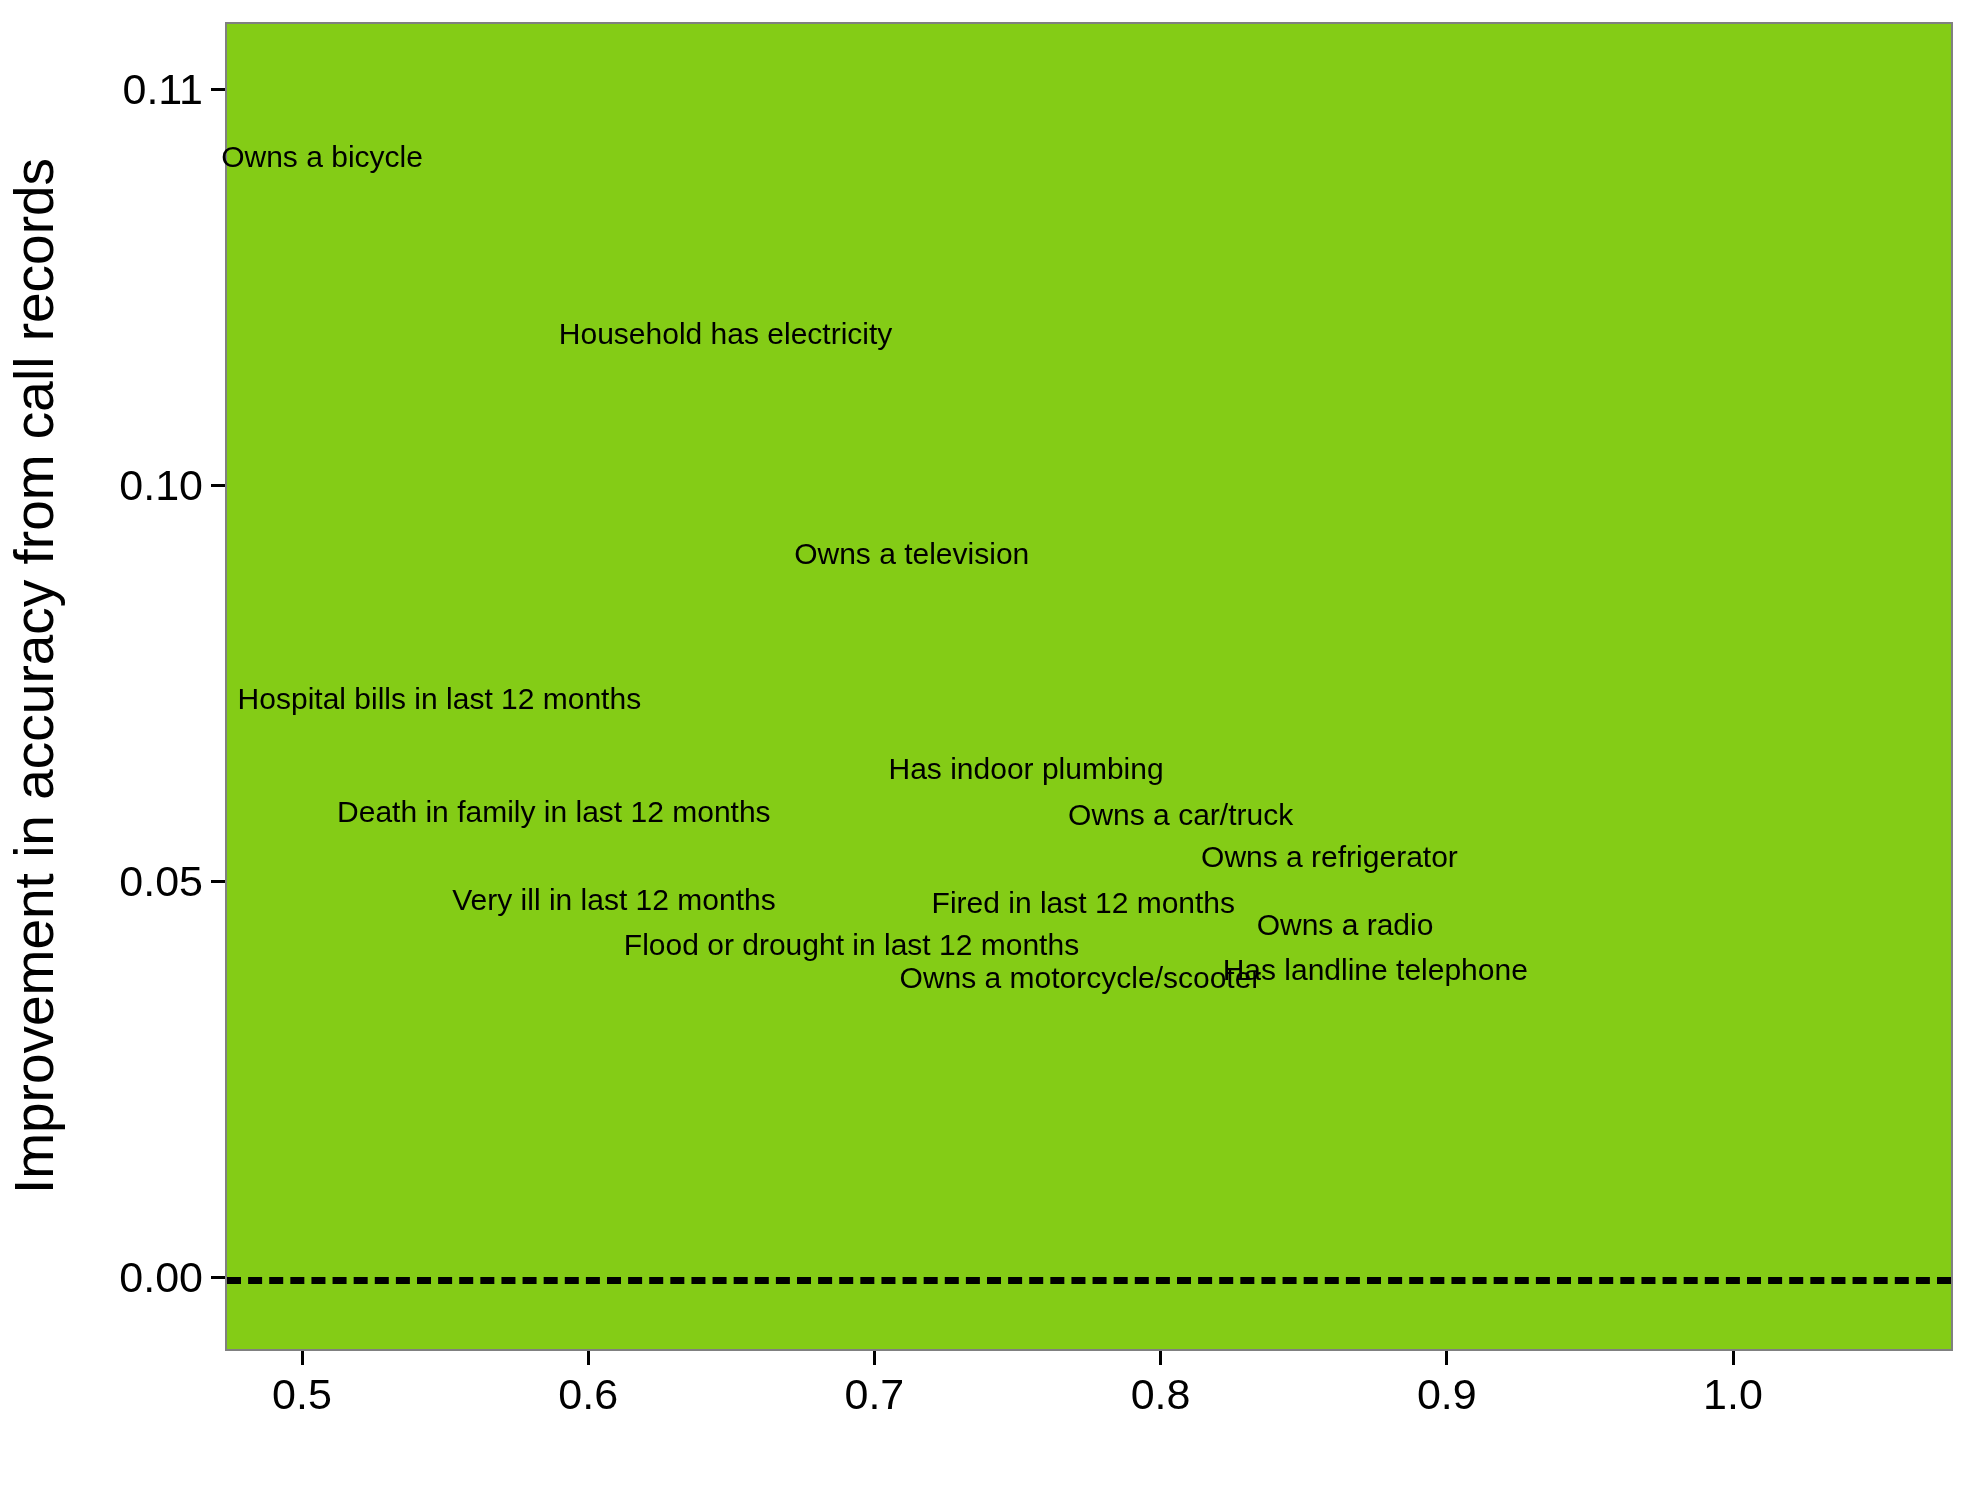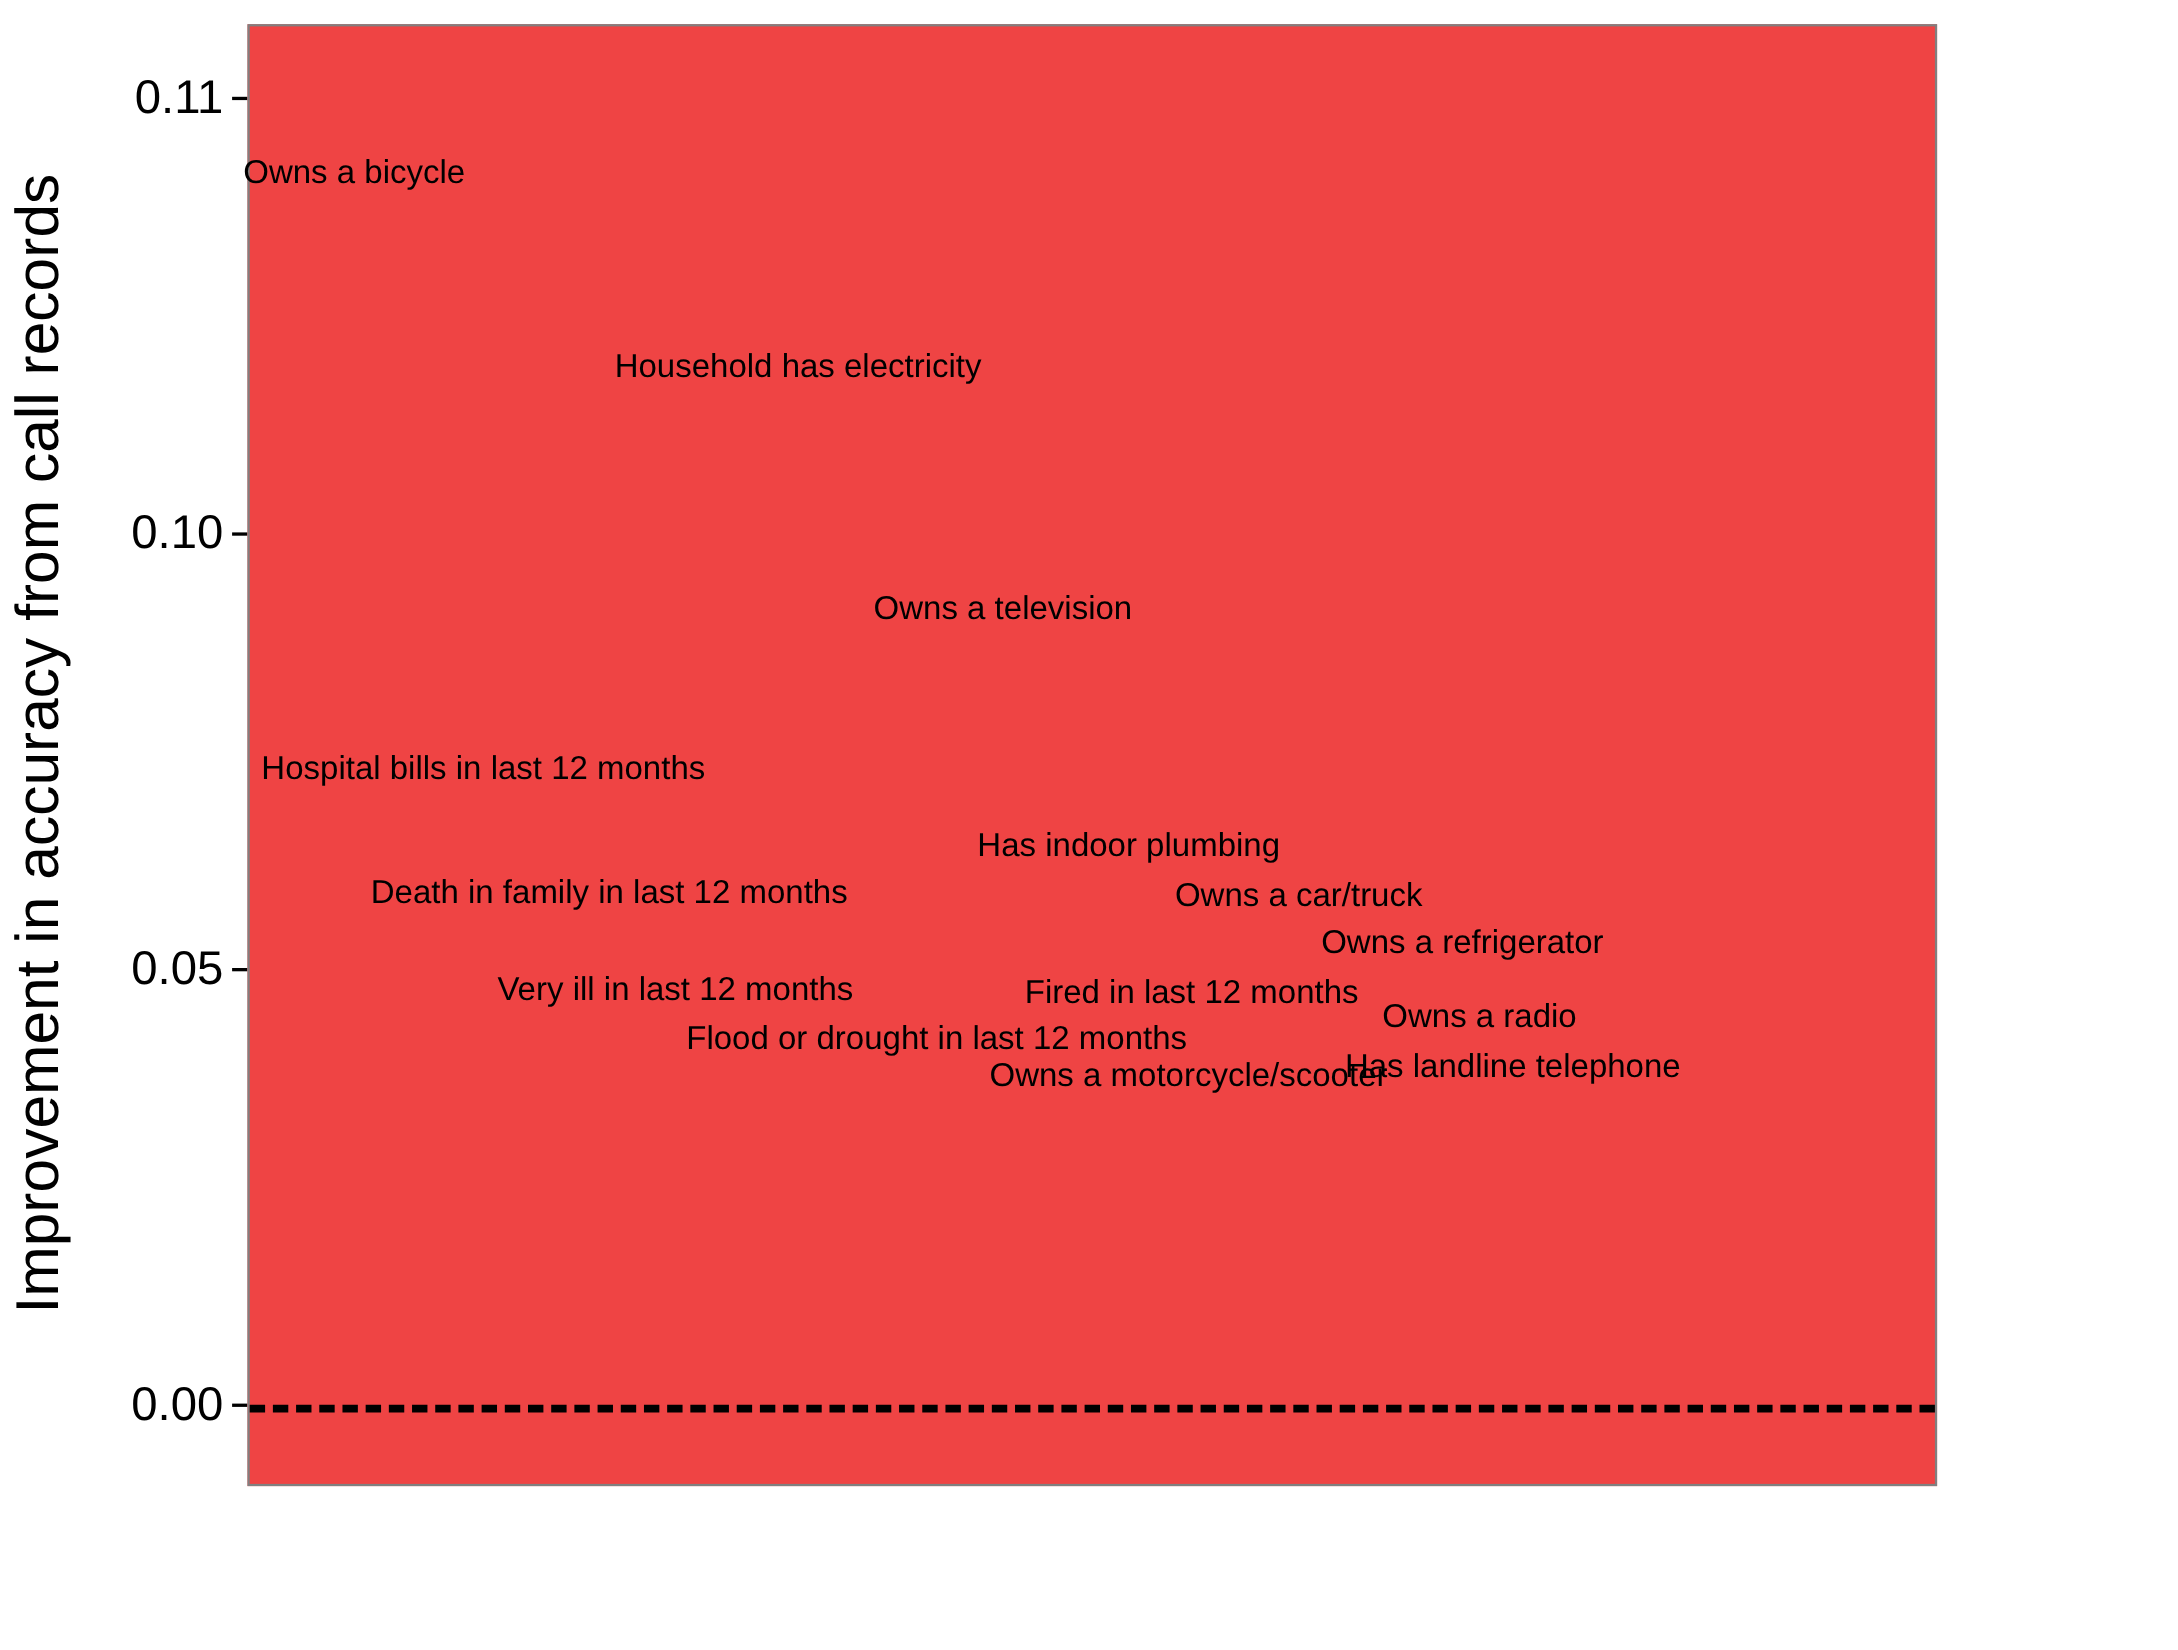--- a/index.html
+++ b/index.html
@@ -16,24 +16,24 @@
     height: 1500px;
     background: #ffffff;
     overflow: hidden;
   }
 
   
   #plot-panel {
     position: absolute;
     left: 225px;
     top: 22px;
-    width: 1536px;
+    width: 1728px;
     height: 1329px;
     border: 2px solid #808080;
-    background: #ef4444;
+    background: #84cc16;
     box-sizing: border-box;
   }
 
   
   #zero-line {
     position: absolute;
     left: 0px;
     right: 0px;
     top: 1253px; 
     height: 0px;
@@ -191,15 +191,41 @@
         <div class="point-label" style="left: 1102.46px; top: 833.24px;">Owns a refrigerator</div>
         <div class="point-label" style="left: 386.958px; top: 876.008px;">Very ill in last 12 months</div>
         <div class="point-label" style="left: 856.326px; top: 879.176px; text-align: center;">Fired in last 12 months</div>
         <div class="point-label" style="left: 1118px; top: 901.352px;">Owns a radio</div>
         <div class="point-label" style="left: 624.504px; top: 921.152px;">Flood or drought in last 12 months</div>
         <div class="point-label" style="left: 1148.25px; top: 946.496px;">Has landline telephone</div>
         <div class="point-label" style="left: 853.464px; top: 954.416px;">Owns a motorcycle/scooter</div>
       </div>
   </div>
 
+  <div id="x-axis">
+      <div class="x-tick-group" style="left: 77px;">
+        <div class="x-tick-mark"></div>
+        <div class="x-tick-label">0.5</div>
+      </div>
+      <div class="x-tick-group" style="left: 363.2px;">
+        <div class="x-tick-mark"></div>
+        <div class="x-tick-label">0.6</div>
+      </div>
+      <div class="x-tick-group" style="left: 649.4px;">
+        <div class="x-tick-mark"></div>
+        <div class="x-tick-label">0.7</div>
+      </div>
+      <div class="x-tick-group" style="left: 935.6px;">
+        <div class="x-tick-mark"></div>
+        <div class="x-tick-label">0.8</div>
+      </div>
+      <div class="x-tick-group" style="left: 1221.8px;">
+        <div class="x-tick-mark"></div>
+        <div class="x-tick-label">0.9</div>
+      </div>
+      <div class="x-tick-group" style="left: 1508px;">
+        <div class="x-tick-mark"></div>
+        <div class="x-tick-label">1.0</div>
+      </div>
+    </div>
 
 
 </div>
 
 </body></html>

